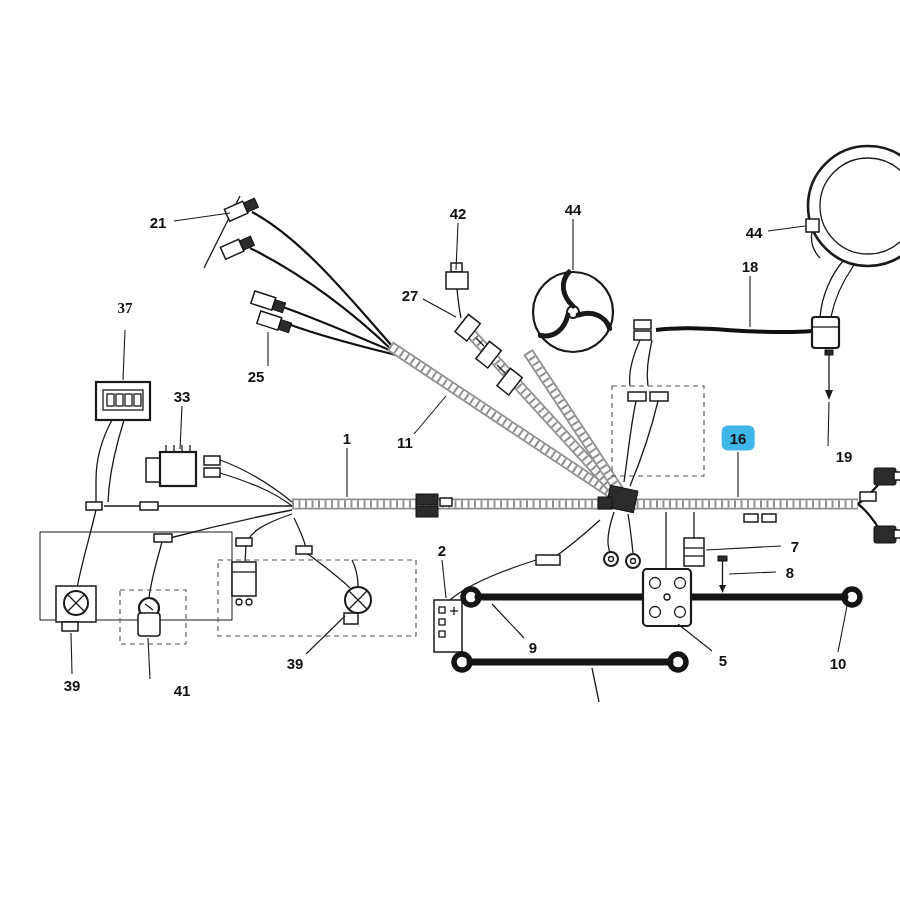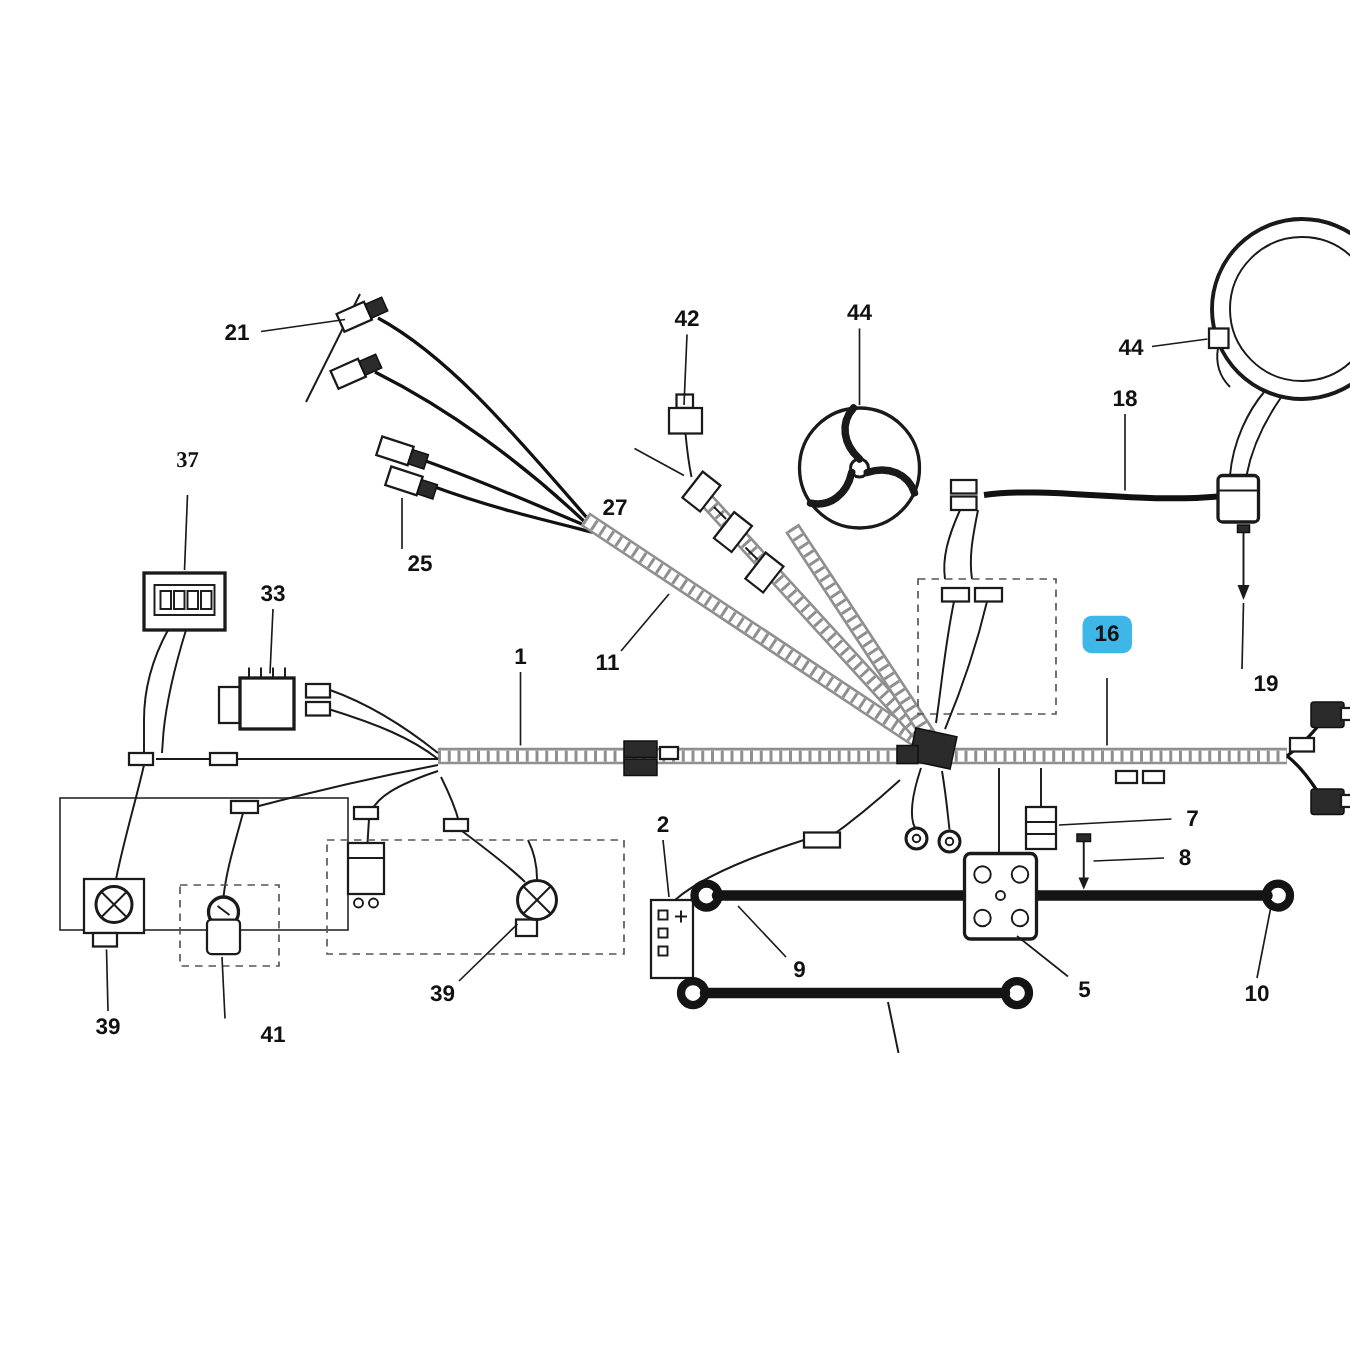--- a/index.html
+++ b/index.html
@@ -350,29 +350,29 @@
         <line x1="72" y1="674" x2="71" y2="633"></line>
         <line x1="150" y1="679" x2="148" y2="638"></line>
         <line x1="306" y1="654" x2="345" y2="616"></line>
       </g>
 </svg>
 
 <div id="callout-layer">
       <div class="callout" style="left: 158px; top: 222px;">21</div>
       <div class="callout" style="left: 458px; top: 213px;">42</div>
       <div class="callout" style="left: 573px; top: 209px;">44</div>
-      <div class="callout" style="left: 410px; top: 295px; margin-top: 44px;">27</div>
+      <div class="callout" style="left: 410px; top: 295px;">27</div>
       <div class="callout" style="left: 754px; top: 232px;">44</div>
       <div class="callout" style="left: 750px; top: 266px;">18</div>
       <div class="callout" style="left: 125px; top: 308px; font-family: Liberation Serif, serif;">37</div>
       <div class="callout" style="left: 182px; top: 396px;">33</div>
-      <div class="callout" style="left: 280px; top: 376px;">25</div>
+      <div class="callout" style="left: 256px; top: 376px;">25</div>
       <div class="callout" style="left: 347px; top: 438px;">1</div>
       <div class="callout" style="left: 405px; top: 442px;">11</div>
-      <div class="callout hl" style="left: 738px; top: 423px; background: rgb(63, 182, 232);">16</div>
+      <div class="callout hl" style="left: 738px; top: 438px; background: rgb(63, 182, 232);">16</div>
       <div class="callout" style="left: 828px; top: 456px; margin-left: 16px;">19</div>
       <div class="callout" style="left: 442px; top: 550px;">2</div>
       <div class="callout" style="left: 795px; top: 546px;">7</div>
       <div class="callout" style="left: 790px; top: 572px;">8</div>
       <div class="callout" style="left: 533px; top: 647px;">9</div>
       <div class="callout" style="left: 723px; top: 660px;">5</div>
       <div class="callout" style="left: 838px; top: 663px;">10</div>
       <div class="callout" style="left: 72px; top: 685px;">39</div>
       <div class="callout" style="left: 150px; top: 690px; margin-left: 32px;">41</div>
       <div class="callout" style="left: 295px; top: 663px;">39</div>

